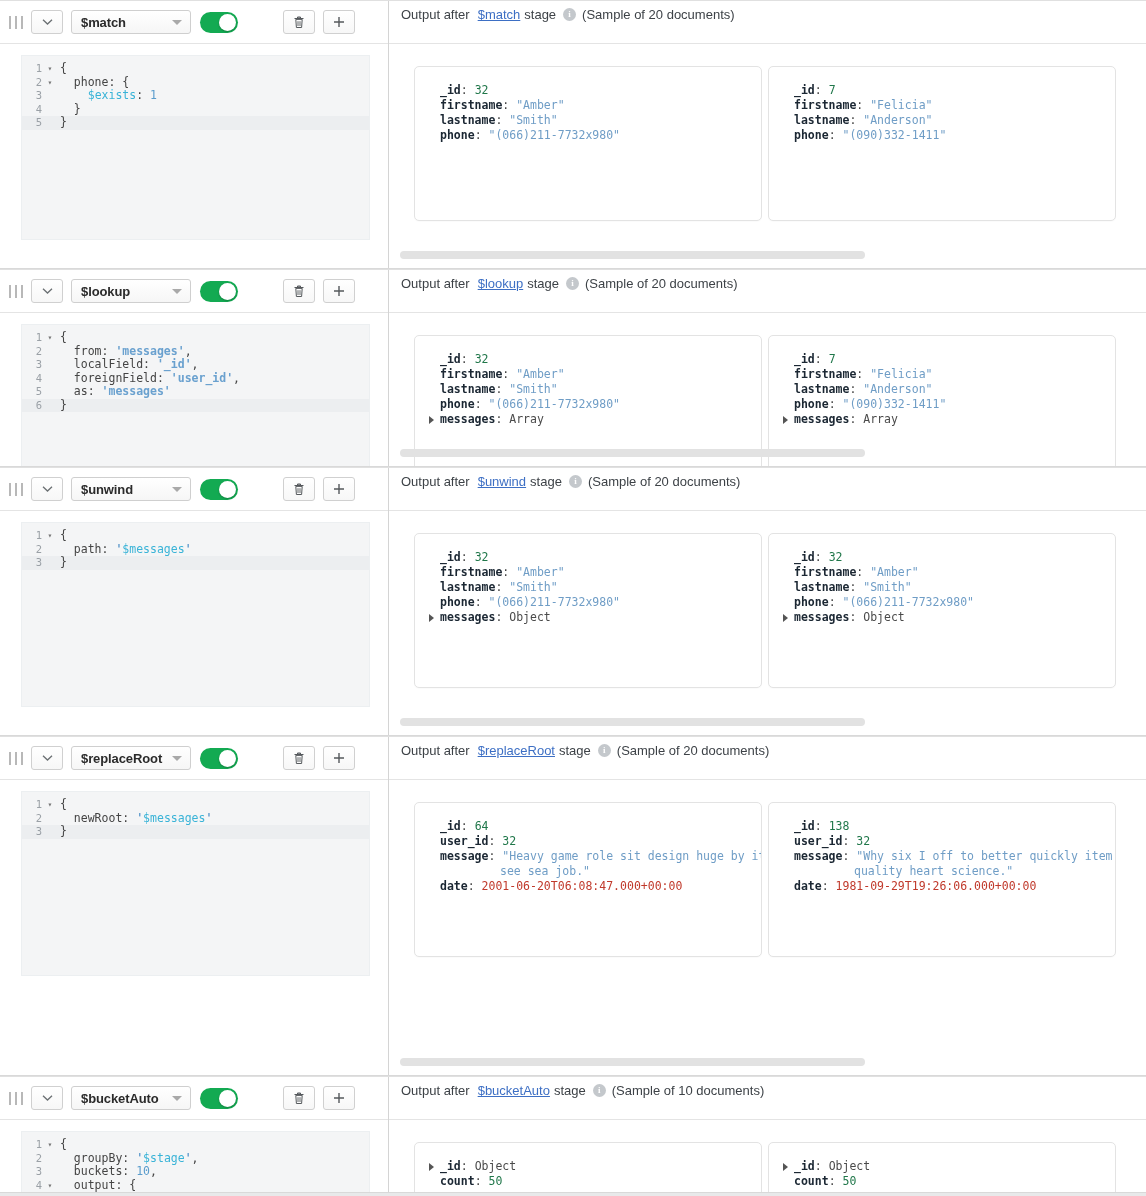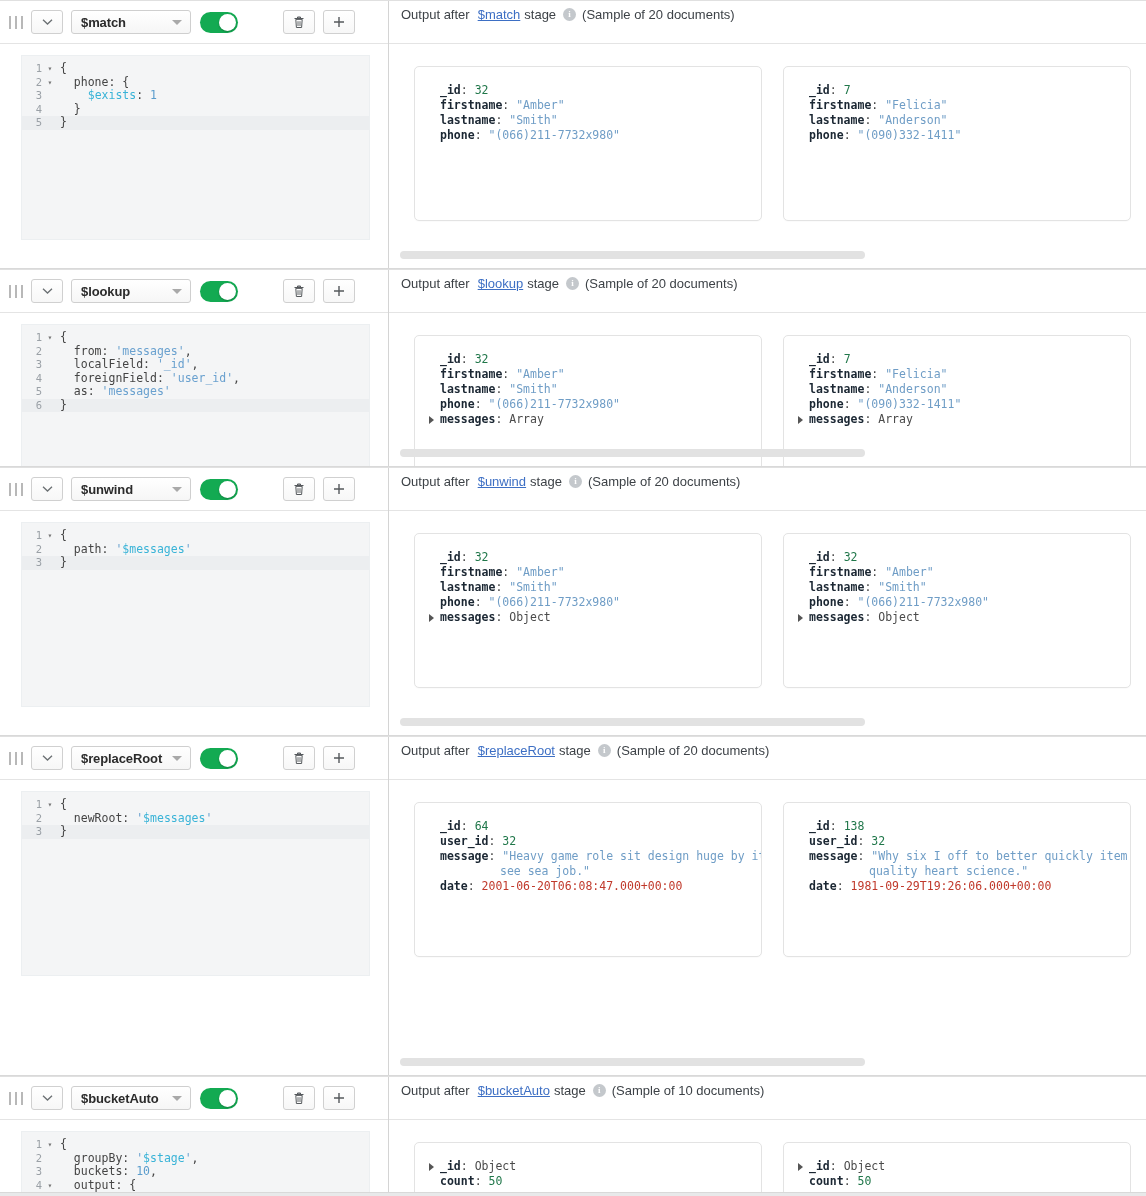--- a/index.html
+++ b/index.html
@@ -134,21 +134,21 @@
     user-select: none;
   }
   .fold {
     width: 12px; flex: 0 0 12px;
     color: #777;
     font-size: 8px;
     text-align: center;
     line-height: 13.5px;
   }
   .ctext { padding-left: 4px; color: #3b3b3b; }
-  .tk-str { color: #6aa1cf; }
+  .tk-str { color: #6aa1cf; font-weight: bold; }
   .tk-key { color: #39b3d7; text-align: right; }
   .tk-num { color: #5a9ccc; }
   .tk-p { color: #444; }
 
   
   .out-header {
     height: 43px;
     display: flex; align-items: center;
     padding: 0 0 16px 12px;
     font-size: 13px;
@@ -171,21 +171,21 @@
     font-size: 9px; font-weight: bold;
     font-family: "Liberation Serif", serif;
     margin: 0 6px 0 3px;
   }
   .out-body {
     padding: 22px 0 0 0;
     position: relative;
     background: #fff;
     height: calc(100% - 43px);
   }
-  .doc-strip { display: flex; gap: 21px; padding: 0 0 0 25px; }
+  .doc-strip { display: flex; gap: 6px; padding: 0 0 0 25px; }
   .doc-card {
     width: 348px;
     flex: 0 0 348px;
     min-height: 155px;
     border: 1px solid #e3e3e3;
     border-radius: 5px;
     background: #fff;
     padding: 16px 14px 12px 14px;
     font-family: "DejaVu Sans Mono", monospace;
     font-size: 11.5px;

